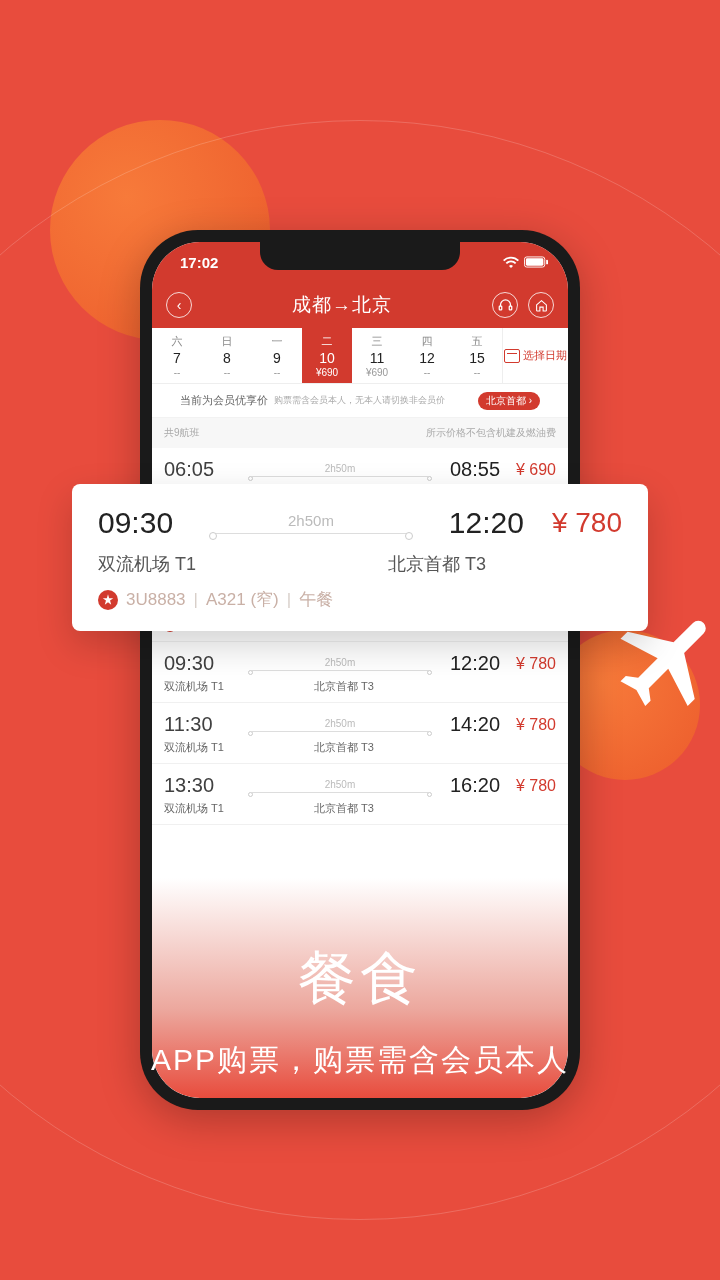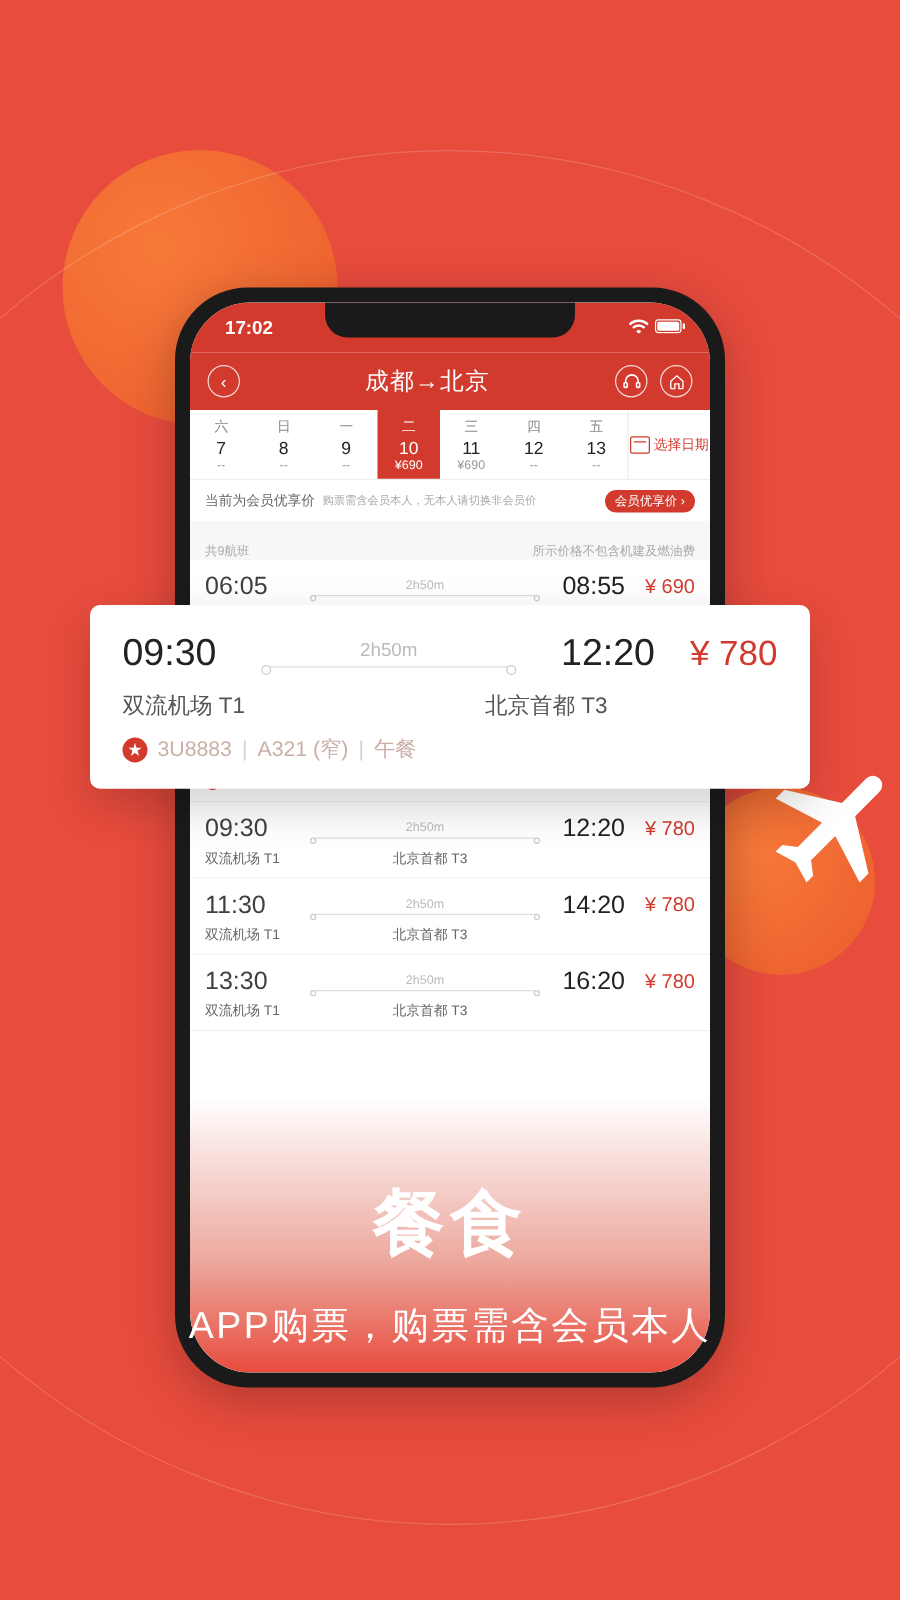--- a/index.html
+++ b/index.html
@@ -5,21 +5,21 @@
   * { margin: 0; padding: 0; box-sizing: border-box; }
   html, body { width: 720px; height: 1280px; overflow: hidden; font-family: -apple-system, "PingFang SC", sans-serif; }
   body { background: #e84c3d; position: relative; }
   .bg-circle { position: absolute; border-radius: 50%; }
   .bg-circle.big { width: 1100px; height: 1100px; left: -190px; top: 120px; border: 1px solid rgba(255,255,255,0.18); }
   .bg-circle.orange1 { width: 220px; height: 220px; left: 50px; top: 120px; background: radial-gradient(circle at 35% 35%, #f77a3a, #ec5b2c); }
   .bg-circle.orange2 { width: 150px; height: 150px; right: 20px; top: 630px; background: radial-gradient(circle at 35% 35%, #f77a3a, #ec5b2c); }
   .plane { position: absolute; right: -10px; top: 600px; width: 120px; height: 120px; }
   .plane svg { width: 100%; height: 100%; fill: #fff; }
 
-  .promo-title { position: absolute; top: 940px; left: 0; right: 0; text-align: center; color: #fff; font-size: 58px; font-weight: 700; letter-spacing: 4px; }
+  .promo-title { position: absolute; top: 940px; left: 0; right: 0; text-align: center; color: #fff; font-size: 58px; font-weight: 400; letter-spacing: 4px; }
   .promo-sub { position: absolute; top: 1040px; left: 0; right: 0; text-align: center; color: #fff; font-size: 30px; letter-spacing: 2px; }
 
   .phone { position: absolute; left: 140px; top: 230px; width: 440px; height: 880px; border-radius: 58px; background: #1a1a1a; padding: 12px; box-shadow: 0 10px 40px rgba(0,0,0,0.25); }
   .phone-inner { width: 100%; height: 100%; border-radius: 48px; background: #fff; overflow: hidden; position: relative; }
   .notch { position: absolute; top: 0; left: 50%; transform: translateX(-50%); width: 200px; height: 28px; background: #1a1a1a; border-radius: 0 0 18px 18px; z-index: 5; }
 
   .status-bar { height: 40px; background: linear-gradient(#d23a2e, #d23a2e); color: #fff; display: flex; align-items: center; justify-content: space-between; padding: 0 20px 0 28px; font-size: 15px; font-weight: 600; }
   .status-icons { display: flex; gap: 5px; align-items: center; }
 
   .nav-bar { height: 46px; background: #d23a2e; color: #fff; display: flex; align-items: center; justify-content: space-between; padding: 0 14px; }
@@ -31,25 +31,25 @@
   .date-cell { flex: 1; display: flex; flex-direction: column; align-items: center; justify-content: center; font-size: 12px; color: #444; gap: 1px; }
   .date-cell .dow { font-size: 11px; color: #888; }
   .date-cell .num { font-size: 14px; color: #222; }
   .date-cell .pr { font-size: 10px; color: #999; }
   .date-cell.active { background: #d23a2e; color: #fff; }
   .date-cell.active .dow, .date-cell.active .num, .date-cell.active .pr { color: #fff; }
   .date-picker { flex: 1.3; display: flex; flex-direction: row; align-items: center; justify-content: center; border-left: 1px solid #eee; color: #d23a2e; font-size: 11px; gap: 3px; }
   .date-picker .cal { width: 16px; height: 14px; border: 1.5px solid #d23a2e; border-radius: 2px; position: relative; }
   .date-picker .cal::before { content: ""; position: absolute; top: 3px; left: 2px; right: 2px; height: 1px; background: #d23a2e; }
 
-  .member-row { height: 34px; background: #fff; display: flex; align-items: center; padding: 0 12px; font-size: 11px; color: #666; border-bottom: 1px solid #f2f2f2; gap: 6px; }
+  .member-row { height: 34px; background: #fff; display: flex; align-items: center; padding: 0 28px; font-size: 11px; color: #666; border-bottom: 1px solid #f2f2f2; gap: 6px; }
   .member-row .hint { flex: 1; font-size: 9px; color: #aaa; }
   .member-pill { background: #d23a2e; color: #fff; border-radius: 10px; padding: 2px 8px; font-size: 10px; }
 
-  .info-row { height: 30px; background: #f7f7f7; display: flex; align-items: flex-end; justify-content: space-between; padding: 0 12px; font-size: 10px; color: #aaa; }
+  .info-row { height: 30px; background: #f7f7f7; display: flex; align-items: center; justify-content: space-between; padding: 0 12px; font-size: 10px; color: #aaa; }
 
   .flight { background: #fff; border-bottom: 1px solid #f0f0f0; padding: 10px 12px 8px; }
   .flight .top { display: flex; align-items: center; }
   .flight .time { font-size: 20px; color: #404040; width: 66px; }
   .flight .dur { flex: 1; text-align: center; font-size: 10px; color: #bbb; position: relative; }
   .flight .dur::after { content: ""; display: block; height: 1px; background: #ddd; margin: 2px 22px 0; }
   .flight .dur .dot { position: absolute; width: 5px; height: 5px; border: 1px solid #ccc; border-radius: 50%; background: #fff; top: 13px; }
   .flight .dur .dot.l { left: 18px; } .flight .dur .dot.r { right: 18px; }
   .flight .arr { font-size: 20px; color: #222; width: 66px; text-align: left; }
   .flight .price { font-size: 16px; color: #d23a2e; margin-left: auto; white-space: nowrap; }
@@ -156,33 +156,33 @@
           <span class="num">11</span>
           <span class="pr">¥690</span>
         </div>
       <div class="date-cell">
           <span class="dow">四</span>
           <span class="num">12</span>
           <span class="pr">--</span>
         </div>
       <div class="date-cell">
           <span class="dow">五</span>
-          <span class="num">13</span>
+          <span class="num">15</span>
           <span class="pr">--</span>
         </div>
       <div class="date-picker">
         <span class="cal"></span>
         <span>选择日期</span>
       </div>
     </div>
 
     <div class="member-row">
       <span>当前为会员优享价</span>
       <span class="hint">购票需含会员本人，无本人请切换非会员价</span>
-      <span class="member-pill">会员优享价 ›</span>
+      <span class="member-pill">北京首都 ›</span>
     </div>
 
     <div class="info-row">
       <span>共9航班</span>
       <span>所示价格不包含机建及燃油费</span>
     </div>
 
     <div class="flight" style="padding-bottom:4px">
       <div class="top">
         <span class="time">06:05</span>

